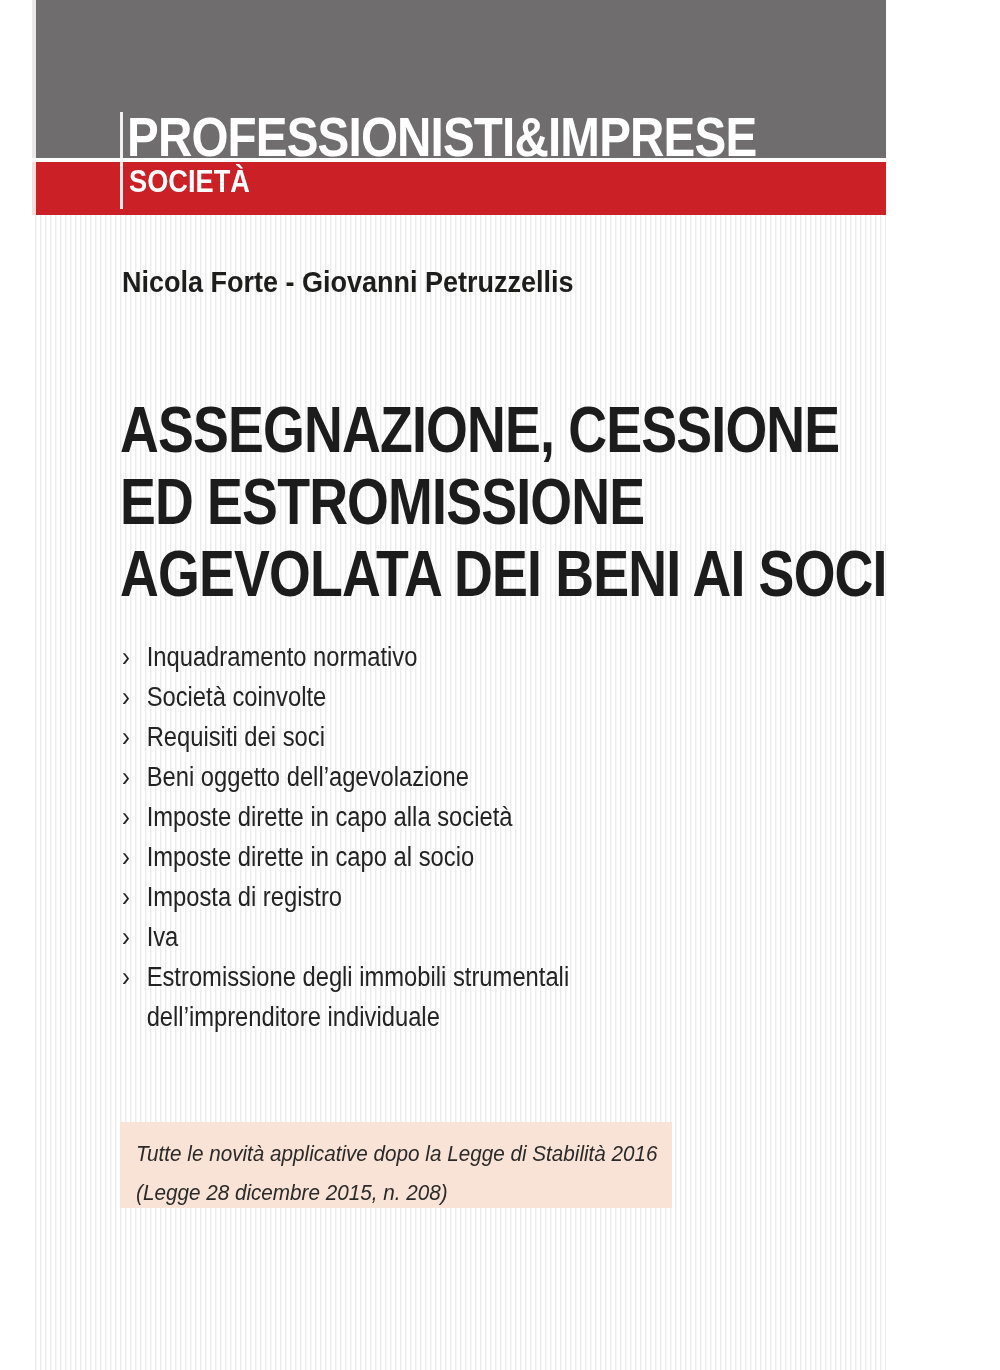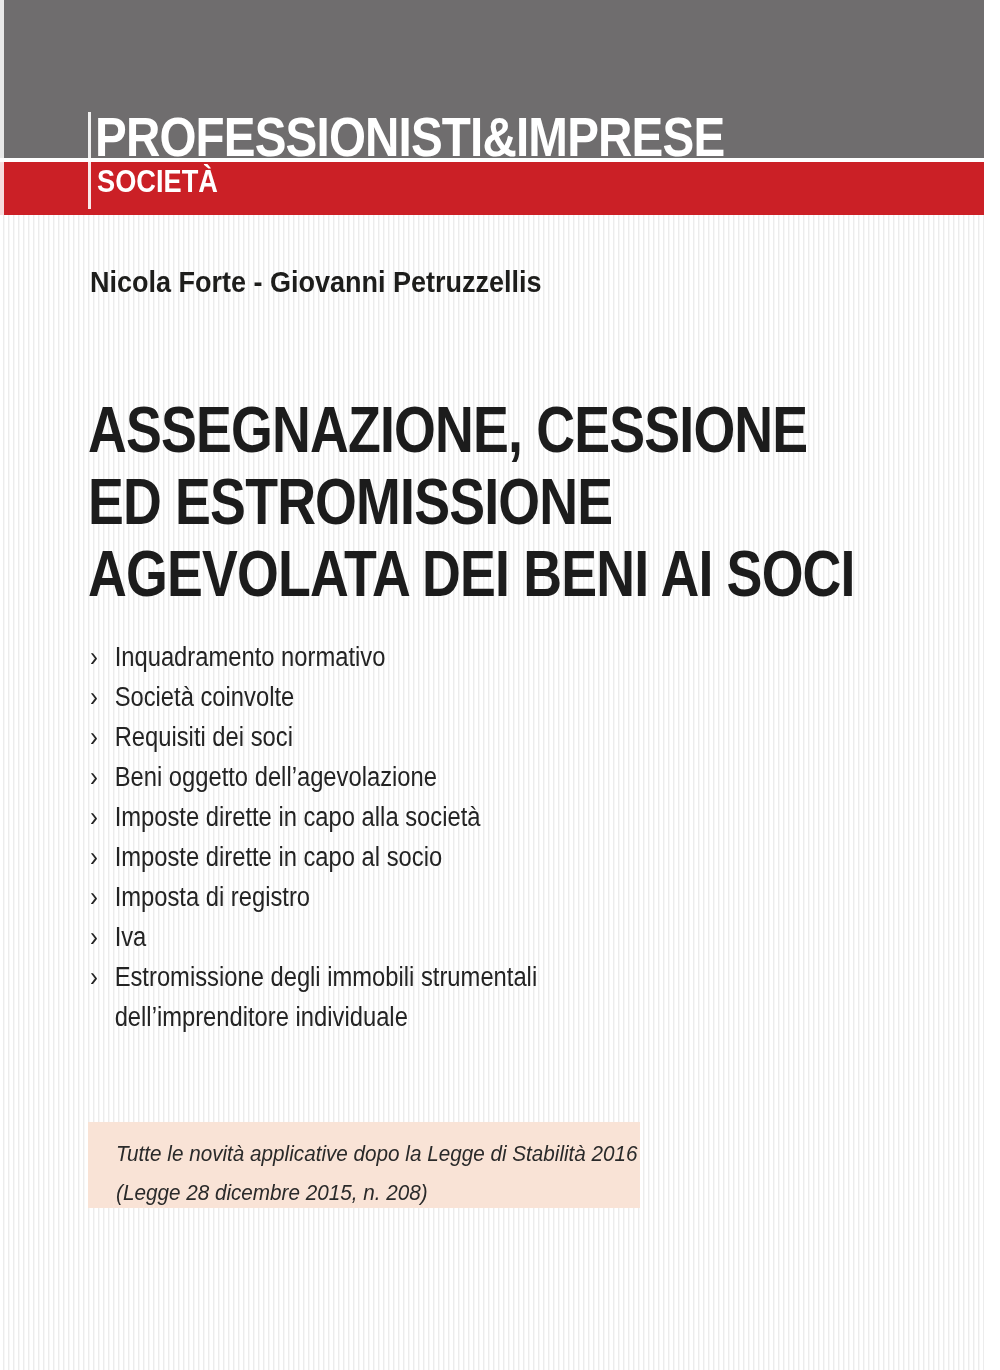--- a/index.html
+++ b/index.html
@@ -10,27 +10,28 @@
     --text-dark:#1d1d1b;
   }
   *{margin:0;padding:0;box-sizing:border-box;}
   html,body{width:1000px;}
   body{
     font-family:"Liberation Sans", sans-serif;
     background:#fff;
   }
   .cover{
     position:relative;
-    width:984px;height:1370px;
+    width:854px;height:1370px;
     overflow:hidden;
     background:
       repeating-linear-gradient(to right,
         #ffffff 0px, #ffffff 3px,
         #ececec 3px, #ececec 4px,
         #f7f7f7 4px, #f7f7f7 5px);
+    margin-left: 32px;
   }
   
   .gray-band{
     position:absolute;left:0;top:0;width:1000px;height:158px;
     background:var(--band-gray,#6f6d6e);
   }
   .brand{
     position:absolute;left:95px;bottom:-7px;
     color:#fff;font-weight:bold;font-size:56px;line-height:1;
     letter-spacing:-1px;white-space:nowrap;
@@ -81,21 +82,21 @@
   }
   .toc li{display:flex;align-items:flex-start;}
   .toc .marker{
     flex:0 0 28px;font-size:27px;color:#232323;
   }
   .toc-text{white-space:pre-line;}
   
   .highlight{
     position:absolute;left:88px;top:1122px;width:552px;height:86px;
     background:var(--highlight-bg,#f9e3d6);
-    padding:12px 0 0 28px;
+    padding:12px 0 0 16px;
   }
   .highlight p{
     font-style:italic;font-size:22px;line-height:39px;
     color:#2a2a2a;white-space:nowrap;
     transform:scaleX(0.94);transform-origin:left top;
   }
   
   .publisher{
     position:absolute;left:775px;top:1198px;width:150px;
     text-align:center;

